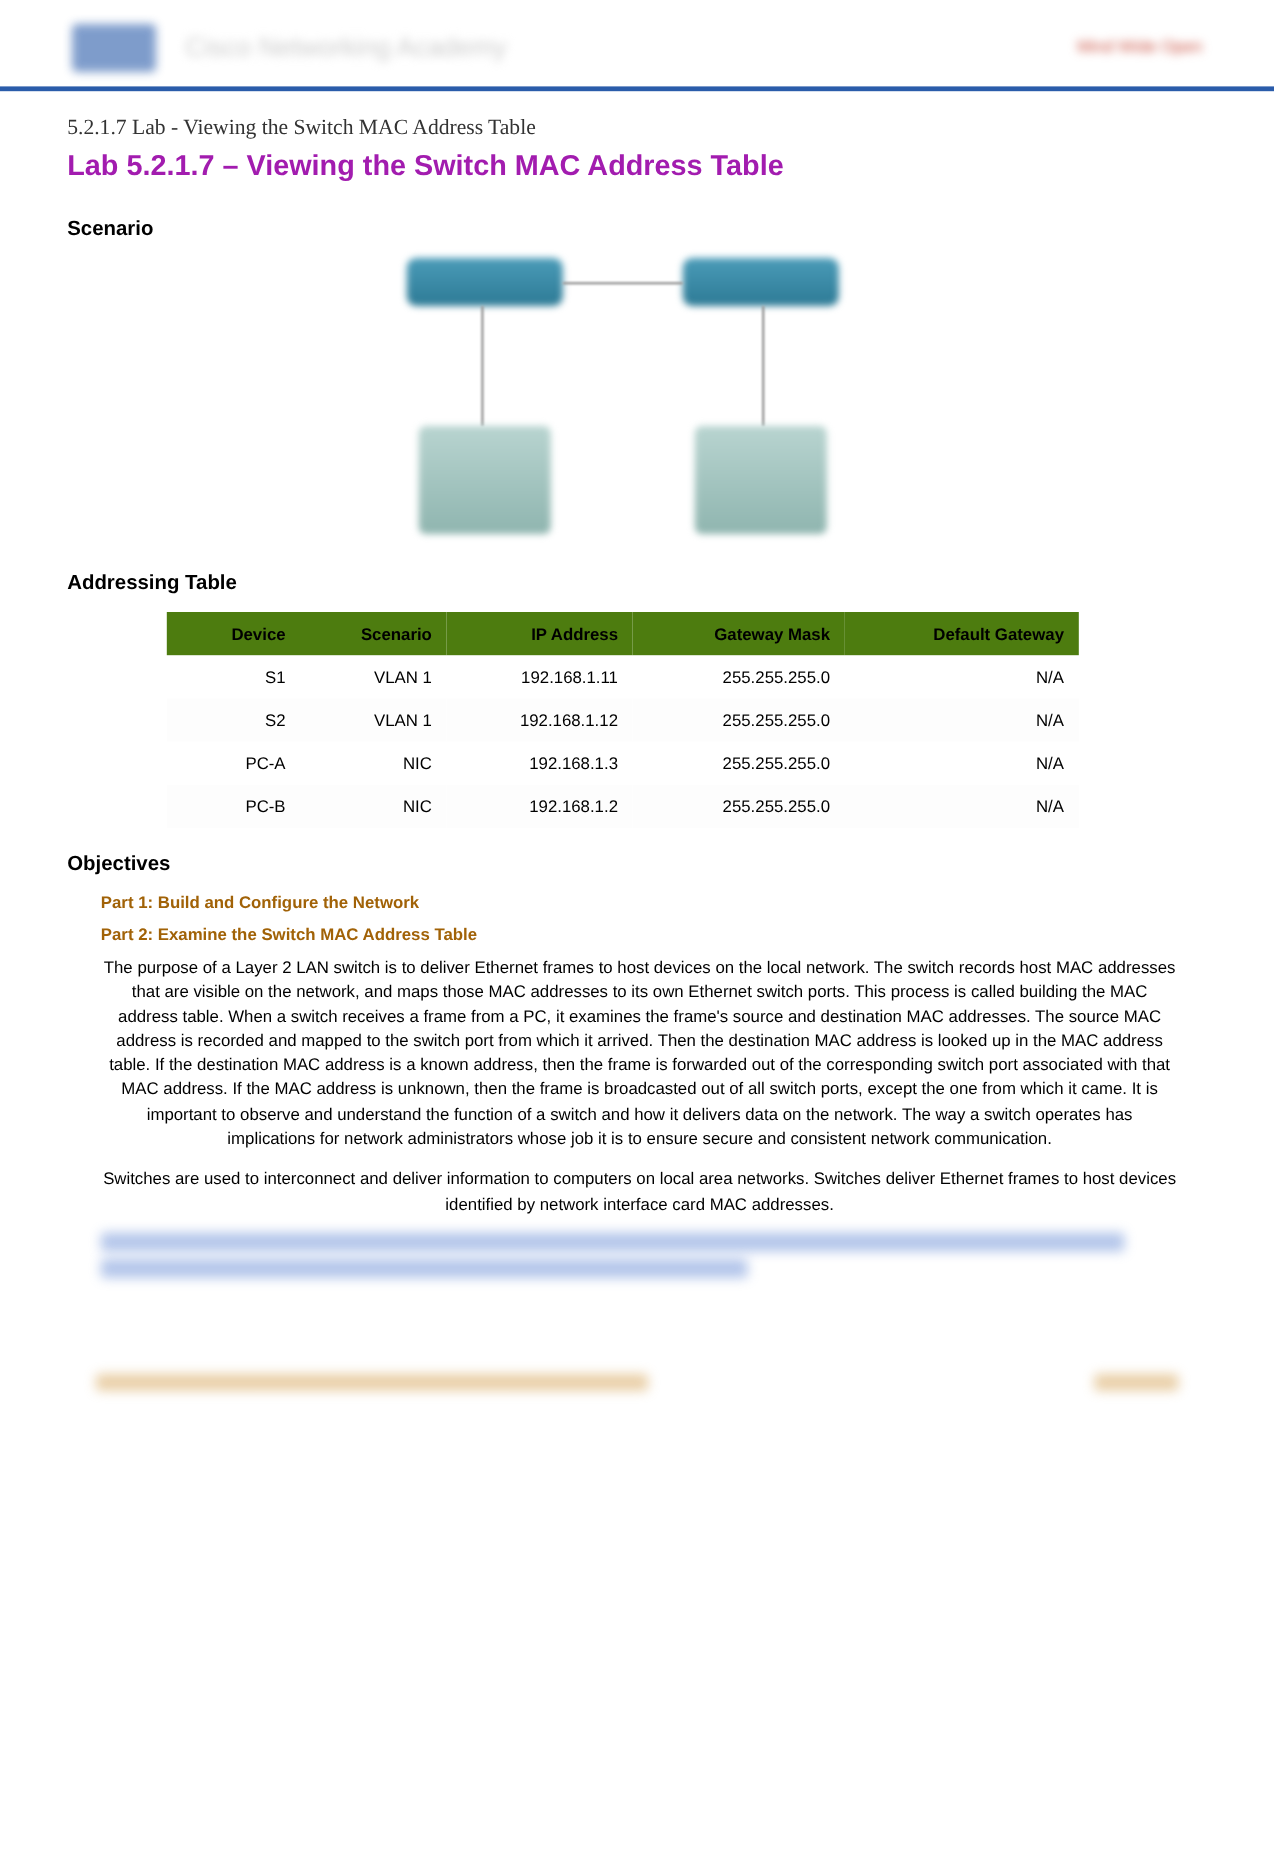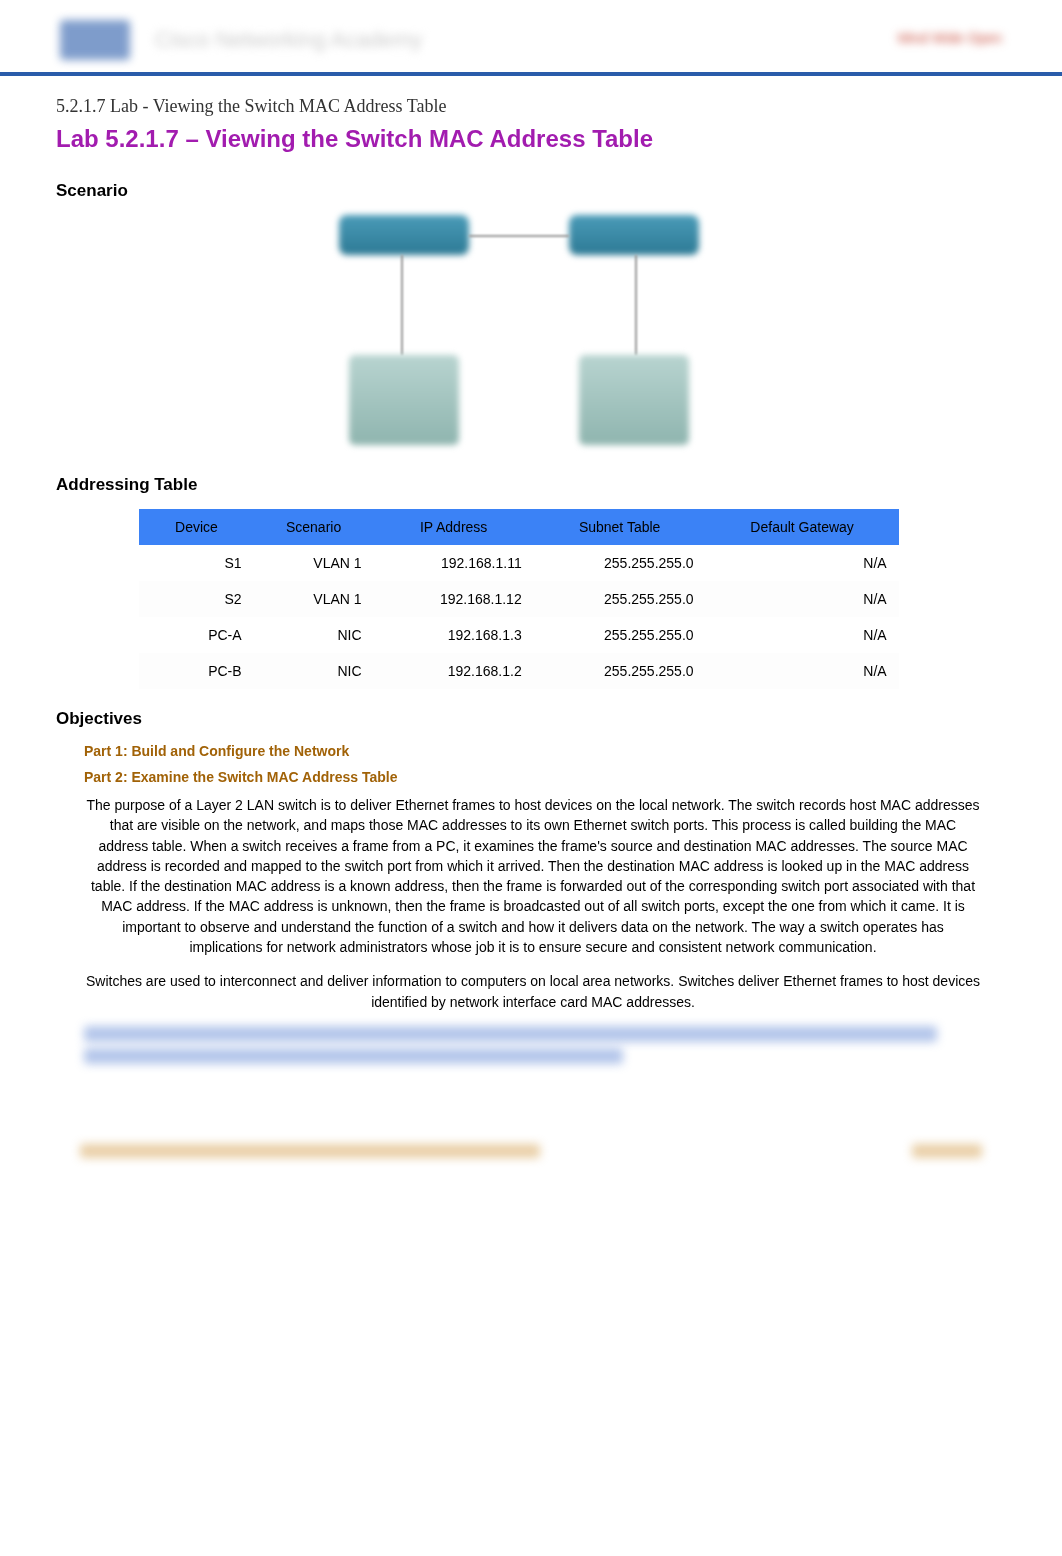--- a/index.html
+++ b/index.html
@@ -145,24 +145,24 @@
       filter: blur(1px);
     }
     .addr-table {
       width: 82%;
       margin: 14px auto 10px auto;
       border-collapse: collapse;
       font-size: 14px;
     }
     .addr-table thead th {
       padding: 10px 12px;
-      text-align: center;
-      font-weight: normal;
+      text-align: right;
+      font-weight: bold;
       color: #000;
-      background: #3b82f6;
+      background: #4d7c0f;
     }
     .addr-table tbody td {
       padding: 10px 12px;
       text-align: right;
       color: #000;
     }
     .addr-table tbody tr:nth-child(even) {
       background: #fdfdfd;
     }
     .addr-table td:first-child {
@@ -253,21 +253,21 @@
     </div>
   </div>
 
   <h2 class="section-heading">Addressing Table</h2>
   <table class="addr-table">
     <thead>
       <tr>
         <th>Device</th>
         <th>Scenario</th>
         <th>IP Address</th>
-        <th>Subnet Table</th>
+        <th>Gateway Mask</th>
         <th>Default Gateway</th>
       </tr>
     </thead>
     <tbody>
       <tr>
         <td>S1</td>
         <td>VLAN 1</td>
         <td>192.168.1.11</td>
         <td>255.255.255.0</td>
         <td>N/A</td>

